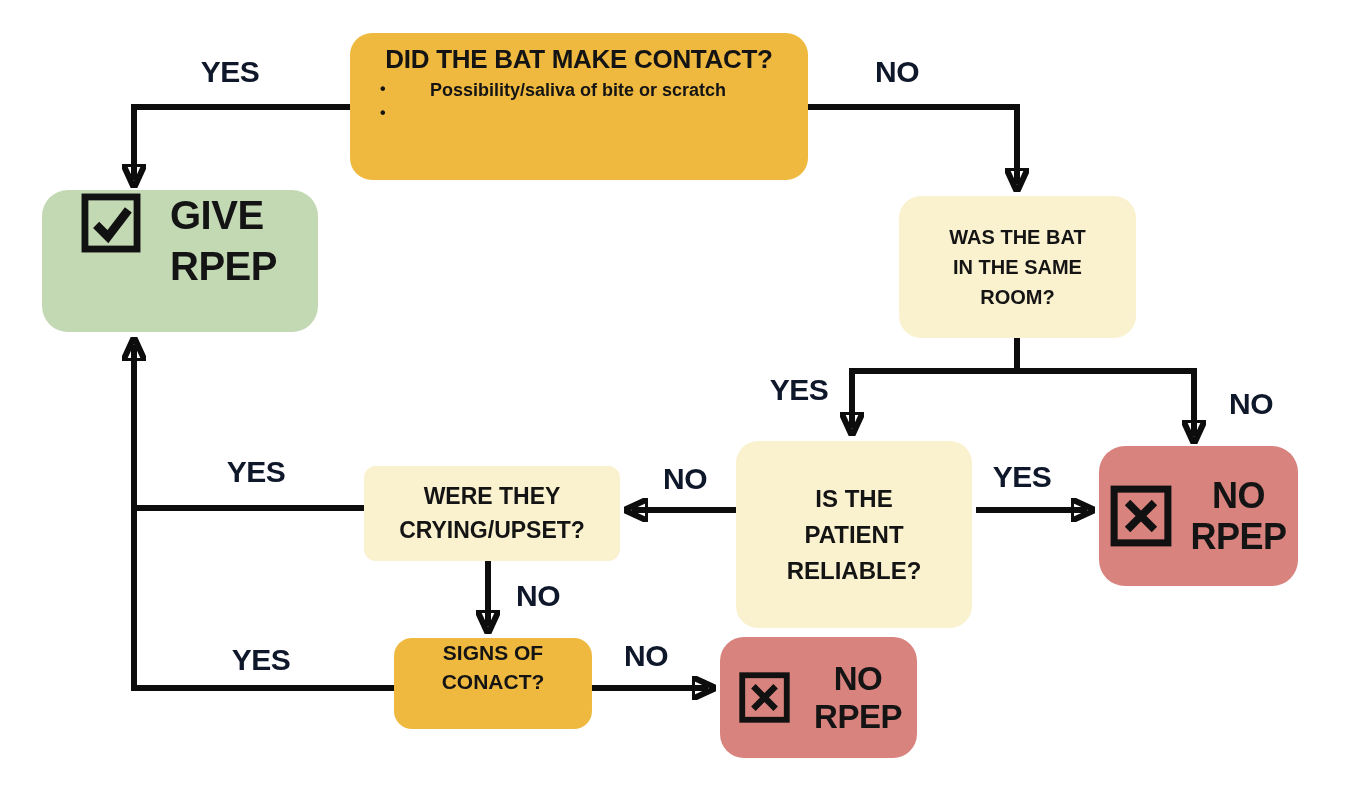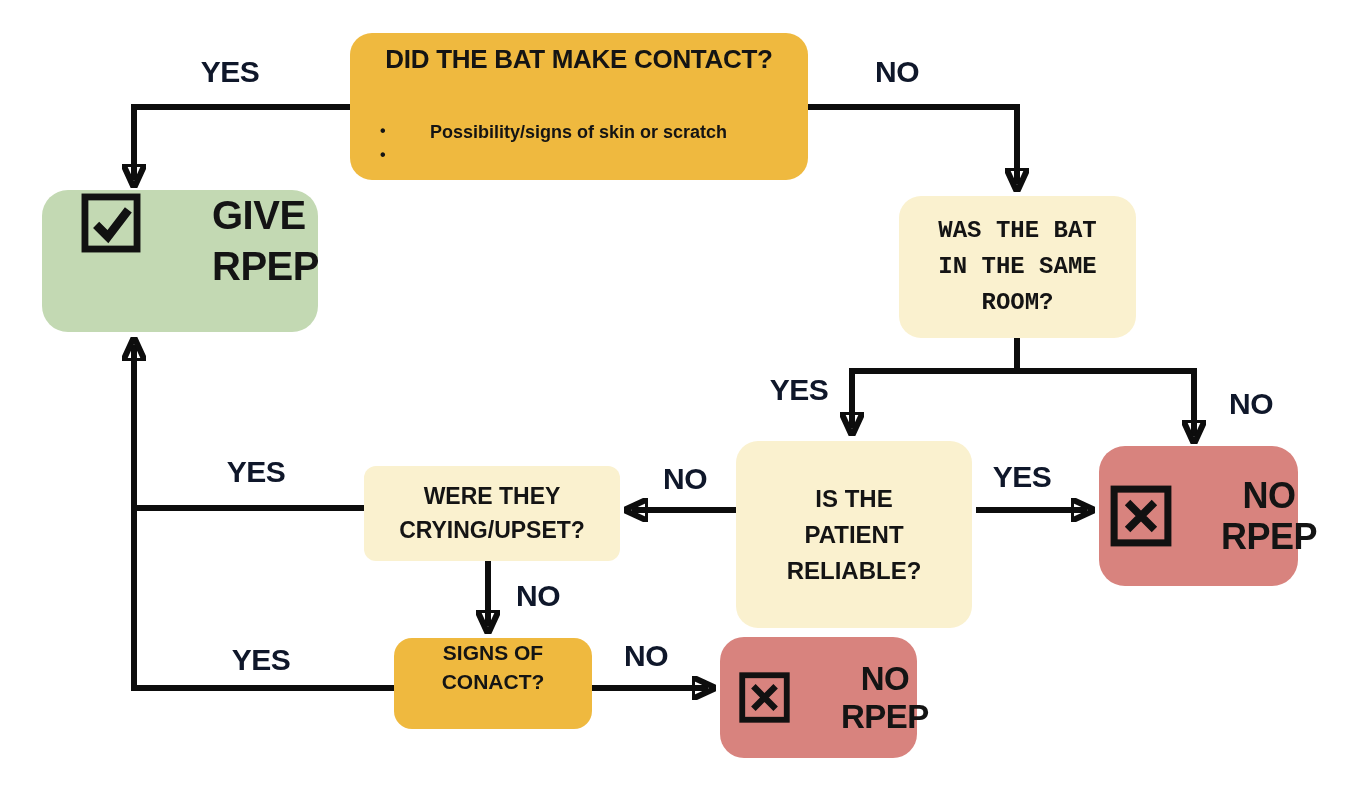--- a/index.html
+++ b/index.html
@@ -3,41 +3,41 @@
 <meta charset="utf-8">
 <style>
   html,body{margin:0;padding:0;background:#ffffff;}
   .canvas{
     position:relative;width:1352px;height:786px;background:#ffffff;overflow:hidden;
     font-family:"Liberation Sans","DejaVu Sans",sans-serif;color:#141414;
   }
   .connectors{position:absolute;left:0;top:0;width:1352px;height:786px;}
   .connectors path{fill:none;stroke:#0d0d0d;stroke-width:6;stroke-linejoin:miter;stroke-linecap:butt;}
 
-  .node{position:absolute;box-sizing:border-box;gap:42px;}
+  .node{position:absolute;box-sizing:border-box;}
   .pre{white-space:pre-line;}
 
   
   .n-contact{left:350px;top:33px;width:458px;height:147px;background:#EFB93F;border-radius:22px;
     display:flex;flex-direction:column;align-items:center;padding-top:11px;}
   .n-contact .title{font-weight:bold;font-size:26px;letter-spacing:-0.3px;}
   .bullets{width:100%;padding:3px 6px 0 24px;box-sizing:border-box;}
   .bullet-row{display:flex;font-size:18px;font-weight:bold;line-height:1.34;}
   .bullet-row .dot{width:56px;flex:0 0 56px;padding-left:6px;box-sizing:border-box;font-size:16px;}
 
   
   .n-give{left:2px;top:190px;width:276px;height:142px;background:#C3D9B3;border-radius:26px;
     display:flex;align-items:flex-start;padding-left:38px;margin-left:40px;}
   .n-give .icon{width:62px;height:66px;flex:0 0 62px;margin-right:28px;}
   .n-give .label{font-weight:bold;font-size:40px;line-height:1.28;letter-spacing:-0.5px;}
 
   
   .cream{background:#FAF1CF;border-radius:22px;display:flex;align-items:center;justify-content:center;
     text-align:center;font-weight:bold;}
-  .n-room{left:899px;top:196px;width:237px;height:142px;font-size:24px;line-height:1.5;font-family:Liberation Mono, monospace;}
+  .n-room{left:899px;top:196px;width:237px;height:142px;font-size:20px;line-height:1.5;}
   .n-reliable{left:736px;top:441px;width:236px;height:187px;font-size:24px;line-height:1.5;}
   .n-crying{left:364px;top:466px;width:256px;height:95px;border-radius:12px;font-size:23px;line-height:1.45;}
 
   
   .n-signs{left:394px;top:638px;width:198px;height:91px;background:#EFB93F;border-radius:18px;
     display:flex;align-items:flex-start;justify-content:center;text-align:center;
     font-weight:bold;font-size:21px;line-height:1.4;}
 
   
   .nrp{background:#D8837E;display:flex;align-items:center;}
@@ -86,21 +86,21 @@
     <path d="M134,691 L134,345" marker-end="url(#ah)"></path>
     <path d="M488,561 L488,626" marker-end="url(#ah)"></path>
     <path d="M592,688 L708,688" marker-end="url(#ah)"></path>
   </svg>
 
   <div class="node n-contact">
     <div class="title">DID THE BAT MAKE CONTACT?</div>
     <div class="bullets">
       <div class="bullet-row">
         <span class="dot">•</span>
-        <span class="pre">Possibility/signs of skin or scratch</span>
+        <span class="pre">Possibility/saliva of bite or scratch</span>
       </div>
       <div class="bullet-row">
         <span class="dot">•</span>
       </div>
     </div>
   </div>
 
   <div class="node n-give">
     <svg class="icon" viewBox="0 0 100 100" xmlns="http://www.w3.org/2000/svg">
       <rect x="8" y="8" width="84" height="84" fill="none" stroke="#111111" stroke-width="11"></rect>

